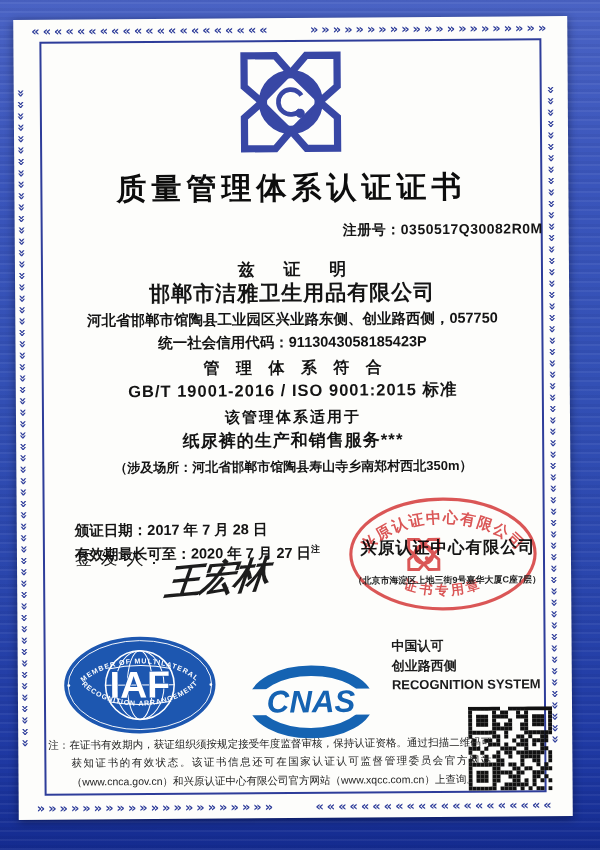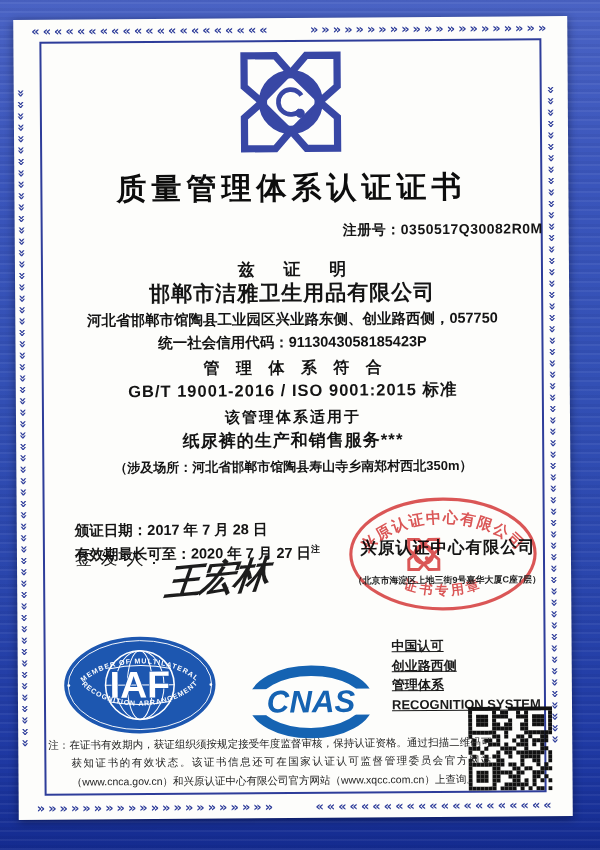--- a/index.html
+++ b/index.html
@@ -50,21 +50,21 @@
   .signature{top:536px;left:148px;font-size:36px;font-weight:700;font-style:italic;
     font-family:"DejaVu Serif","Liberation Serif",serif;transform:rotate(-5deg) skewX(-12deg);
     letter-spacing:-2px;color:#1c1c1c;}
 
   .issuer-name{top:520px;left:318px;width:226px;text-align:center;font-size:16.5px;font-weight:600;letter-spacing:1px;}
   .stamp{top:478px;left:328px;width:196px;height:118px;opacity:.88;mix-blend-mode:multiply;}
   .issuer-address{top:557px;left:306px;width:248px;text-align:center;font-size:9px;font-weight:600;color:#222;}
 
   .iaf{top:616px;left:44px;width:156px;height:100px;}
   .cnas{top:644px;left:228px;width:130px;height:80px;}
-  .acc-text{top:619px;left:374px;font-size:13px;line-height:19.5px;font-weight:600;color:#1b1b1b;white-space:nowrap;text-decoration:underline;}
+  .acc-text{top:619px;left:374px;font-size:13px;line-height:19.5px;font-weight:600;color:#1b1b1b;white-space:nowrap;}
   .qr{top:690px;left:450px;width:84px;height:84px;}
   .footnote{top:716px;left:30px;width:420px;font-size:10.5px;line-height:1.75;font-weight:500;
     color:#222;padding-left:2.2em;text-indent:-2.2em;text-align:justify;}
 </style>
 </head>
 <body>
 
 <div class="paper">
 
   <div class="chev-strip top">
@@ -171,21 +171,20 @@
       <svg width="130" height="80" viewBox="0 0 150 92">
         <ellipse cx="75" cy="46" rx="66" ry="36" fill="none" stroke="#1563b2" stroke-width="12"></ellipse>
         <rect x="2" y="31" width="146" height="30" fill="#fdfdfb"></rect>
         <text x="75" y="58" text-anchor="middle" fill="#1563b2" font-size="36" font-weight="bold" font-style="italic" font-family="Liberation Sans, sans-serif" letter-spacing="0">CNAS</text>
       </svg>
     </div>
 
     <div class="abs acc-text">
       <div>中国认可</div>
       <div>创业路西侧</div>
-      <div>管理体系</div>
       <div>RECOGNITION SYSTEM</div>
     </div>
 
     <div class="abs qr">
       <svg id="qr-svg" width="84" height="84" viewBox="0 0 84 84">
           <rect x="0" y="0" width="4" height="4" fill="#111"></rect>
           <rect x="4" y="0" width="4" height="4" fill="#111"></rect>
           <rect x="8" y="0" width="4" height="4" fill="#111"></rect>
           <rect x="12" y="0" width="4" height="4" fill="#111"></rect>
           <rect x="16" y="0" width="4" height="4" fill="#111"></rect>

